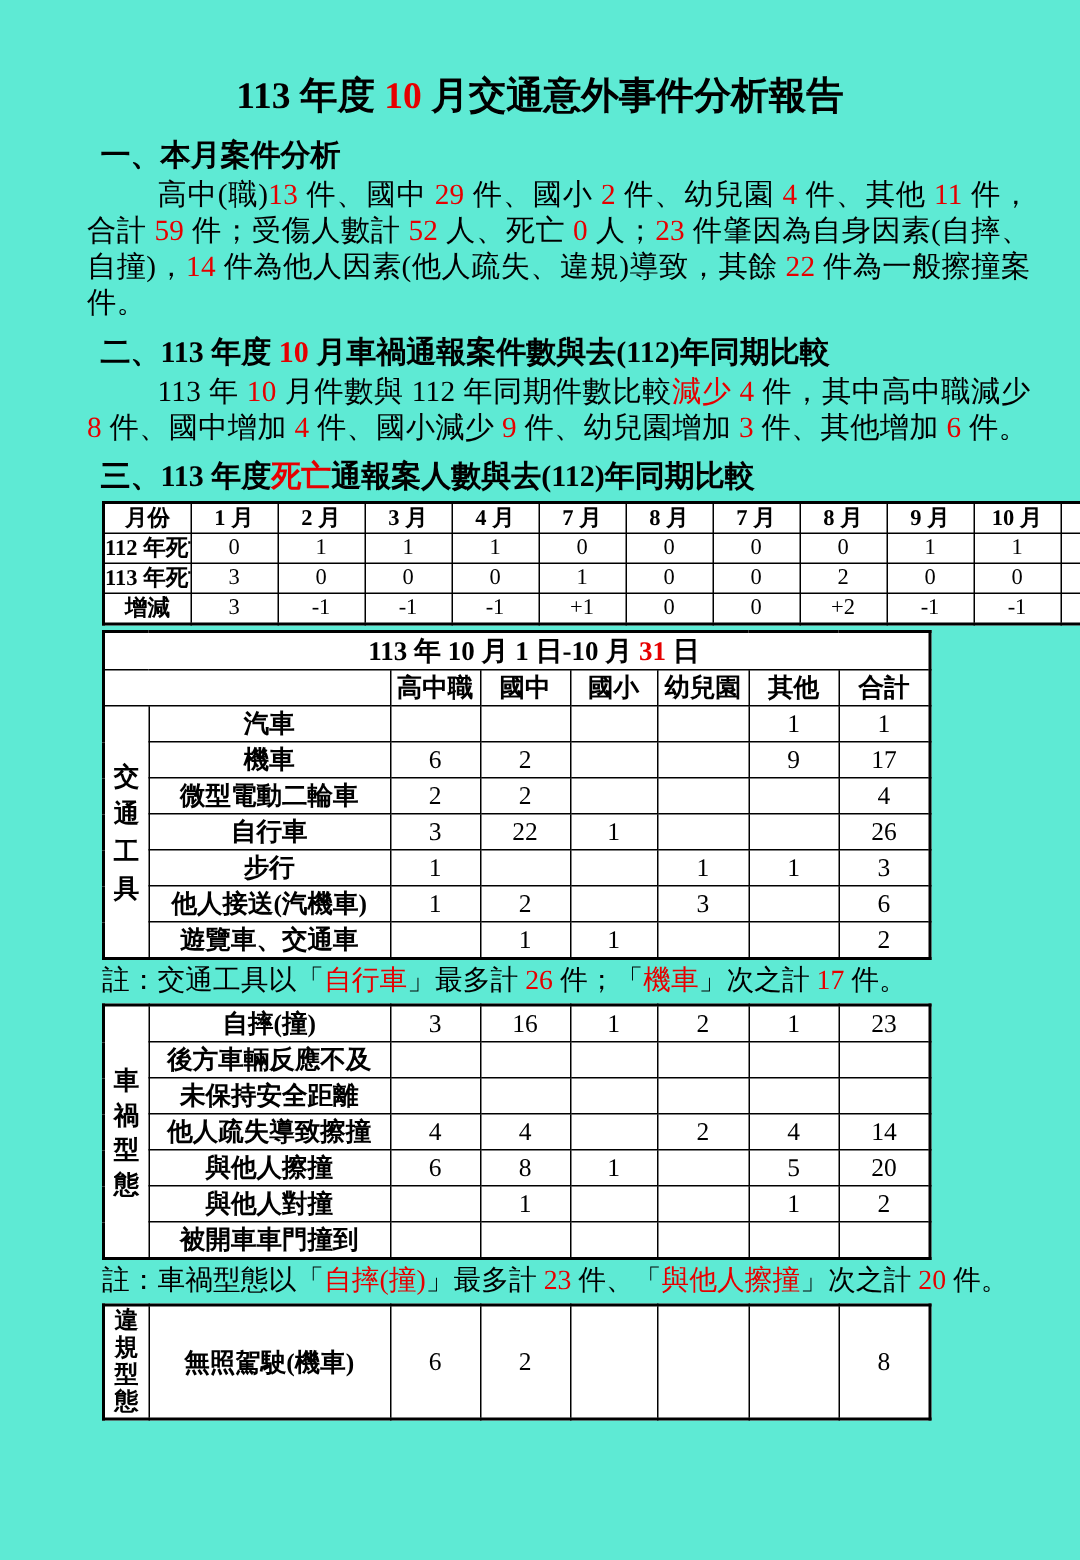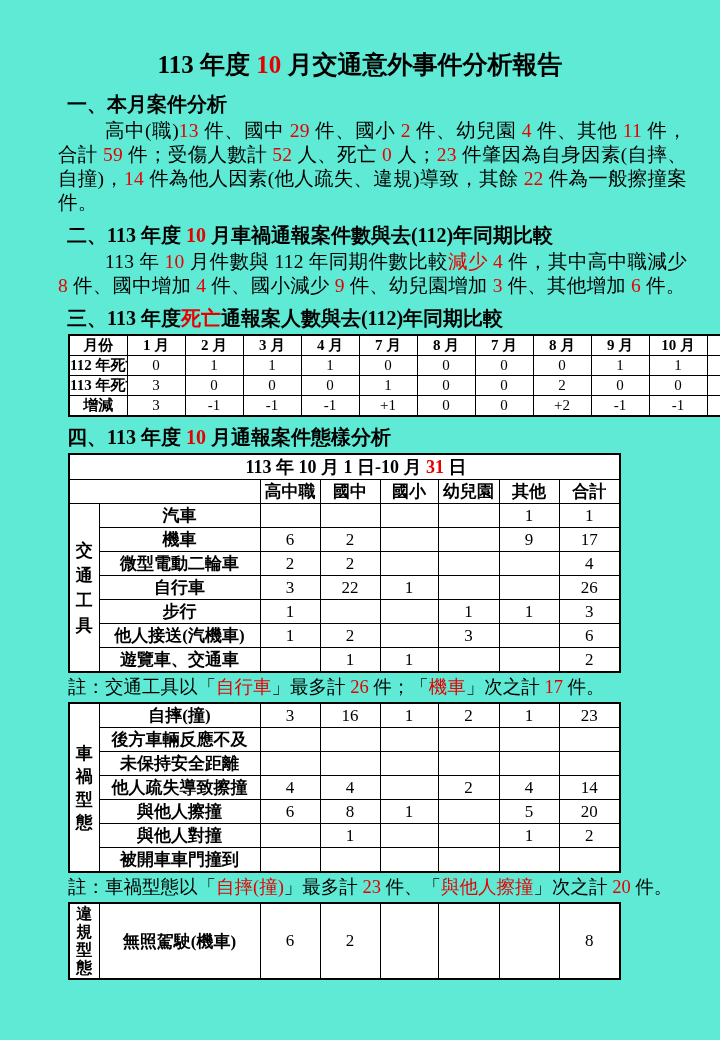--- a/index.html
+++ b/index.html
@@ -128,21 +128,20 @@
           <td class="num">0</td>
           <td class="num">0</td>
           <td class="num">+2</td>
           <td class="num">-1</td>
           <td class="num">-1</td>
           <td class="num">+1</td>
         </tr>
       </tbody>
   </table>
 
-  <h2 class="heading"><span>四、113 年度 </span><span class="red">10</span><span> 月通報案件態樣分析</span></h2>
 
   <table class="analysis-table t-transport">
       <colgroup>
         <col style="width: 30px;">
         <col style="width: 161px;">
         <col style="width: 60px;">
         <col style="width: 60px;">
         <col style="width: 58px;">
         <col style="width: 61px;">
         <col style="width: 60px;">

